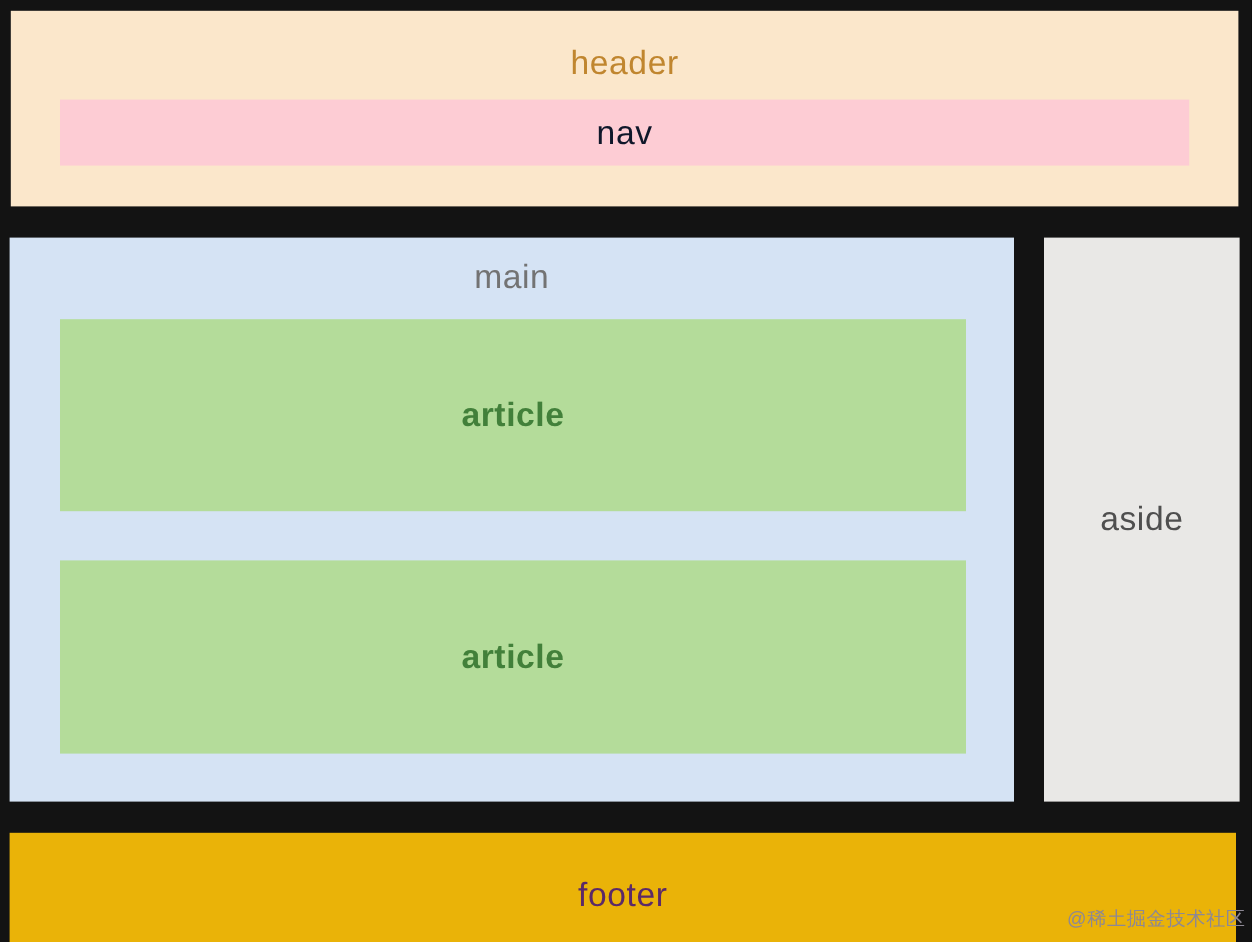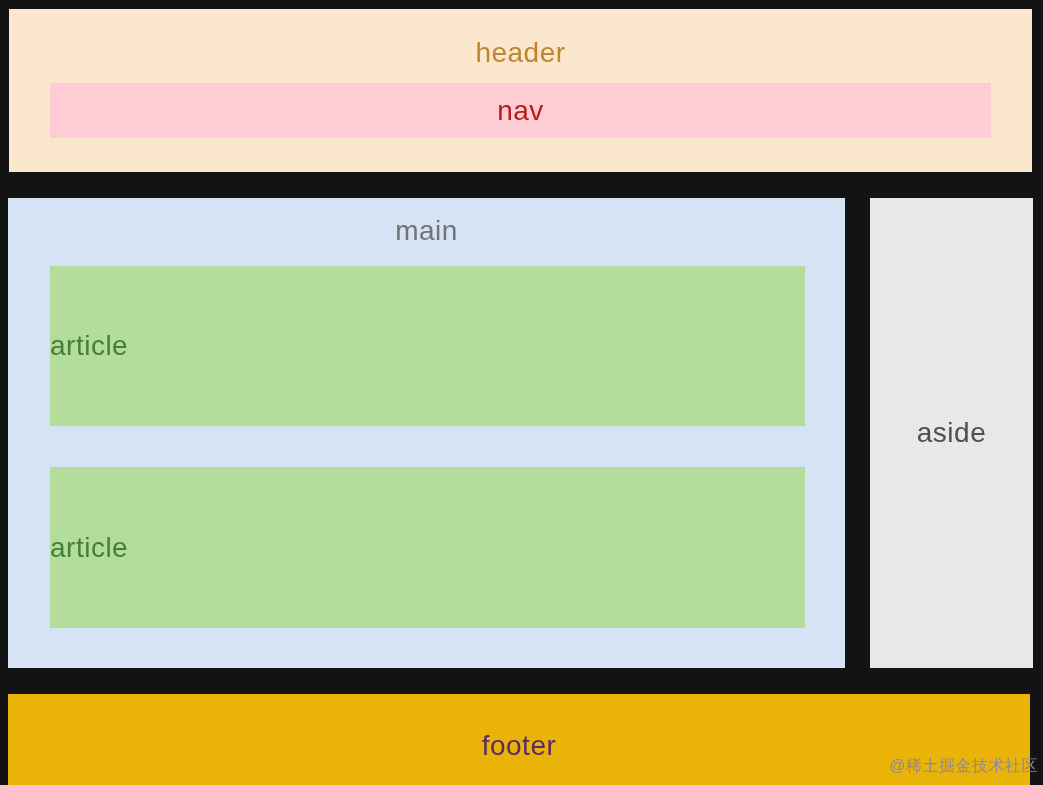--- a/index.html
+++ b/index.html
@@ -43,21 +43,21 @@
   .nav-box {
     left: 41px;
     top: 74px;
     width: 941px;
     height: 55px;
     background: #fdccd4;
     display: flex;
     align-items: center;
     justify-content: center;
   }
-  .nav-label { color: #b91c1c; }
+  .nav-label { color: #0f172a; }
   
   .main-box {
     left: 8px;
     top: 198px;
     width: 837px;
     height: 470px;
     background: #d5e3f4;
   }
   .main-label {
     position: absolute;
@@ -68,21 +68,22 @@
     color: #737373;
   }
   
   .article-box {
     left: 42px;
     width: 755px;
     height: 160px;
     background: #b4dc9a;
     display: flex;
     align-items: center;
-    justify-content: flex-start;
+    justify-content: center;
+    font-weight: bold;
   }
   .article-1 { top: 68px; }
   .article-2 { top: 269px; height: 161px; }
   .article-label { color: #42803a; }
   
   .aside-box {
     left: 870px;
     top: 198px;
     width: 163px;
     height: 470px;

